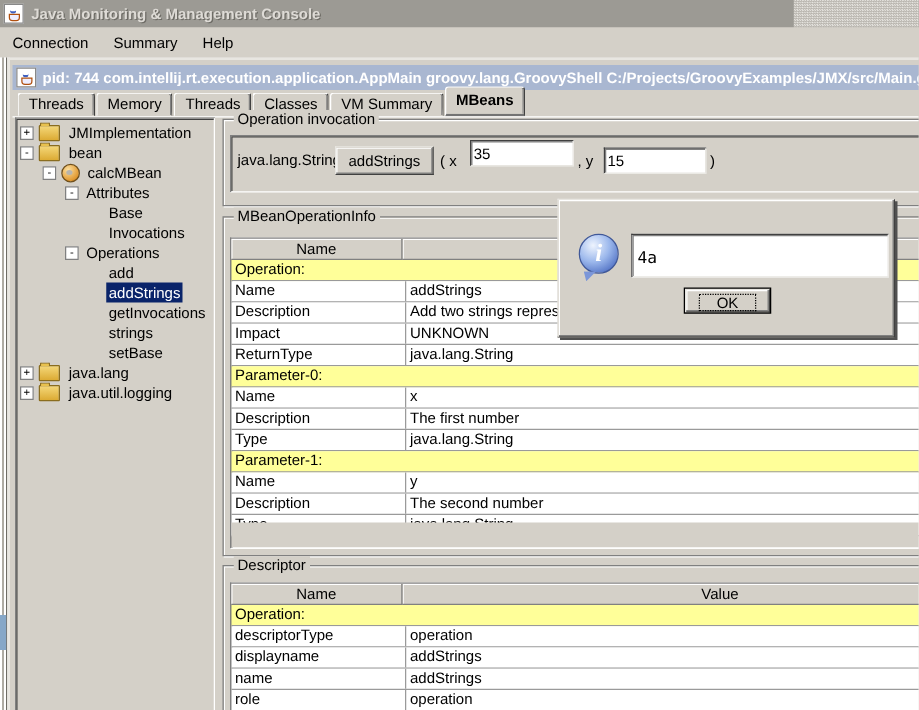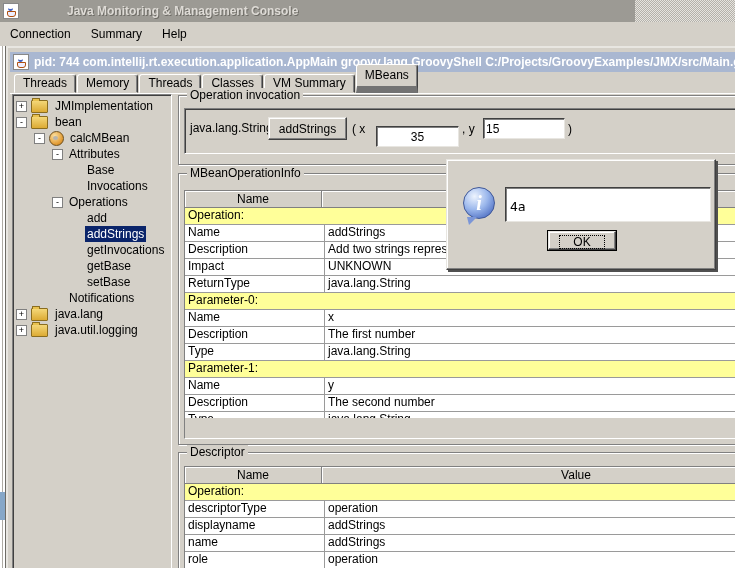--- a/index.html
+++ b/index.html
@@ -2,21 +2,21 @@
 <html><head>
 <meta charset="utf-8">
 <style>
   html,body{margin:0;padding:0;background:#d4d0c8;}
   .screen{position:relative;width:735px;height:568px;overflow:hidden;
           font-family:"Liberation Sans",sans-serif;font-size:12px;color:#000;
           background:#d4d0c8;}
 
   
   .titlebar{position:absolute;left:0;top:0;width:735px;height:22px;
-            background:#9c9a94;display:flex;align-items:center;gap:42px;}
+            background:#9c9a94;display:flex;align-items:center;}
   .titlebar .dither{position:absolute;right:0;top:0;width:100px;height:22px;
             background-image:repeating-conic-gradient(#e6e4df 0% 25%, #b4b1aa 0% 50%);
             background-size:2px 2px;}
   .title-text{color:#dedbd6;font-weight:bold;margin-left:6px;text-shadow:1px 1px 0 #6e6c66;}
   .menubar{position:absolute;left:0;top:22px;width:735px;height:24px;
            background:#d4d0c8;display:flex;align-items:center;border-bottom:1px solid #e8e6e1;}
   .menu-item{padding:3px 10px;cursor:default;}
   .edge-strip{position:absolute;left:0;top:46px;width:6px;height:522px;
            background:repeating-linear-gradient(90deg,#fff 0 2px,#aeaba4 2px 3px,#fff 3px 5px,#6e6c66 5px 6px);}
   .edge-blue{position:absolute;left:0;top:492px;width:5px;height:28px;background:#86a7c8;}
@@ -35,22 +35,22 @@
   .java-icon::after{content:"";position:absolute;left:4px;top:1px;width:5px;height:4px;
              border-bottom:2px solid #4060c0;border-radius:50%;}
 
   
   .tabbar{position:absolute;left:2px;top:24px;width:727px;height:21px;display:flex;
           align-items:flex-end;padding-left:4px;}
   .tab{position:relative;height:17px;line-height:17px;padding:0 8px;background:#d4d0c8;
        border:1px solid;border-color:#fff #404040 #d4d0c8 #fff;
        border-top-left-radius:3px;border-top-right-radius:3px;
        box-shadow:inset -1px 0 0 #808080;margin-right:1px;cursor:default;}
-  .tab.sel{height:21px;line-height:20px;z-index:3;font-weight:normal;
-       border-bottom:7px solid #737373;}
+  .tab.sel{height:21px;line-height:20px;z-index:3;font-weight:bold;
+       border-bottom:2px solid #737373;}
   .tab-underline{position:absolute;left:2px;top:45px;width:727px;height:1px;background:#fff;}
 
   
   .tree{position:absolute;left:12px;top:94px;width:158px;height:474px;
         background:#d4d0c8;border:1px solid;border-color:#808080 #fff #fff #808080;
         box-shadow:inset 1px 1px 0 #404040;padding-top:3px;overflow:hidden;}
   .trowi{height:16px;line-height:16px;display:flex;align-items:center;white-space:nowrap;cursor:default;}
   .expander{width:9px;height:9px;flex:none;background:#fff;border:1px solid #808080;
         font-size:9px;line-height:8px;text-align:center;color:#000;margin-right:4px;}
   .folder{width:15px;height:11px;flex:none;position:relative;margin-right:5px;
@@ -186,48 +186,45 @@
     <div class="trowi ind3">
       <span class="tlabel">add</span>
     </div>
     <div class="trowi ind3 selected">
       <span class="tlabel">addStrings</span>
     </div>
     <div class="trowi ind3">
       <span class="tlabel">getInvocations</span>
     </div>
     <div class="trowi ind3">
-      <span class="tlabel">getBase</span>
+      <span class="tlabel">strings</span>
     </div>
     <div class="trowi ind3">
       <span class="tlabel">setBase</span>
-    </div>
-    <div class="trowi ind2" style="padding-left:54px;">
-      <span class="tlabel">Notifications</span>
     </div>
     <div class="trowi ind0">
       <span class="expander">+</span>
       <span class="folder"></span>
       <span class="tlabel">java.lang</span>
     </div>
     <div class="trowi ind0">
       <span class="expander">+</span>
       <span class="folder"></span>
       <span class="tlabel">java.util.logging</span>
     </div>
   </div>
 
   <div class="groupbox" style="left:178px;top:95px;width:600px;height:68px;">
     <span class="legend">Operation invocation</span>
   </div>
   <div class="sunken" style="left:184px;top:108px;width:600px;height:44px;"></div>
   <span style="position:absolute;left:190px;top:121px;">java.lang.String</span>
   <button class="btn" style="position:absolute;left:268px;top:117px;width:79px;height:23px;">addStrings</button>
   <span style="position:absolute;left:352px;top:122px;">( x</span>
-  <input class="field" type="text" style="position: absolute; left: 376px; top: 126px; width: 77px; height: 17px; text-align: center;" value="35">
+  <input class="field" type="text" style="position: absolute; left: 376px; top: 112px; width: 77px; height: 17px; " value="35">
   <span style="position:absolute;left:462px;top:122px;">, y</span>
   <input class="field" type="text" style="position: absolute; left: 483px; top: 118px; width: 76px; height: 17px; text-align: left;" value="15">
   <span style="position:absolute;left:568px;top:122px;">)</span>
 
   <div class="groupbox" style="left:178px;top:173px;width:600px;height:270px;">
     <span class="legend">MBeanOperationInfo</span>
   </div>
   <div class="tbl" style="left:184px;top:190px;width:646px;height:247px;">
     <div class="thead">
       <div class="th namecol">Name</div>

